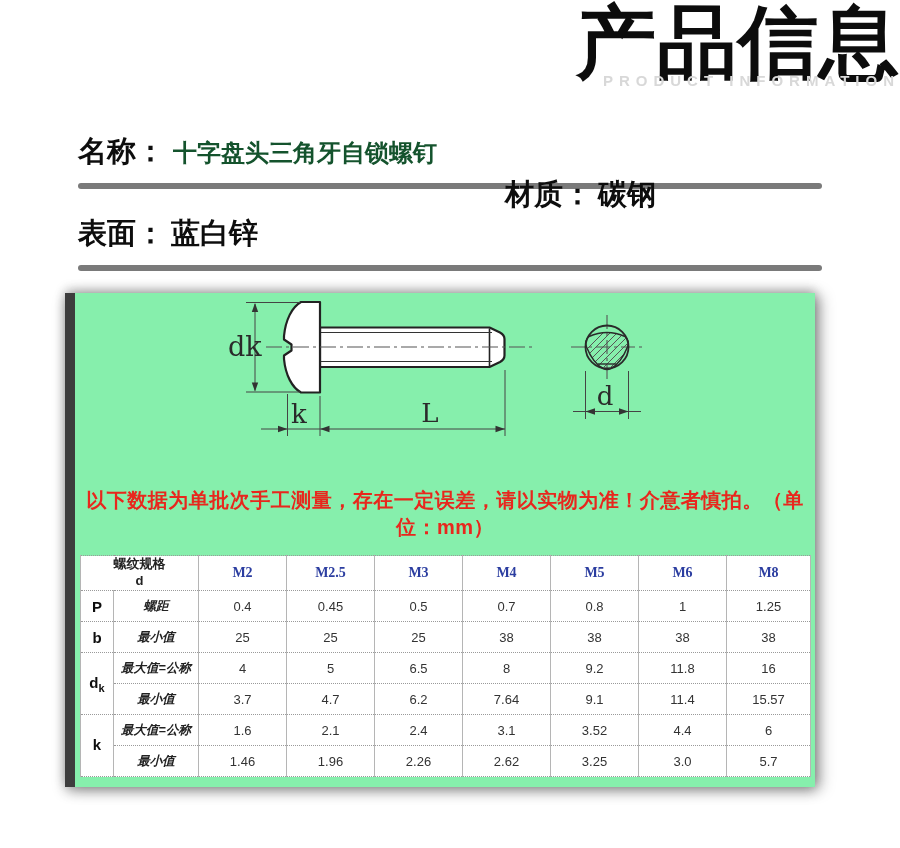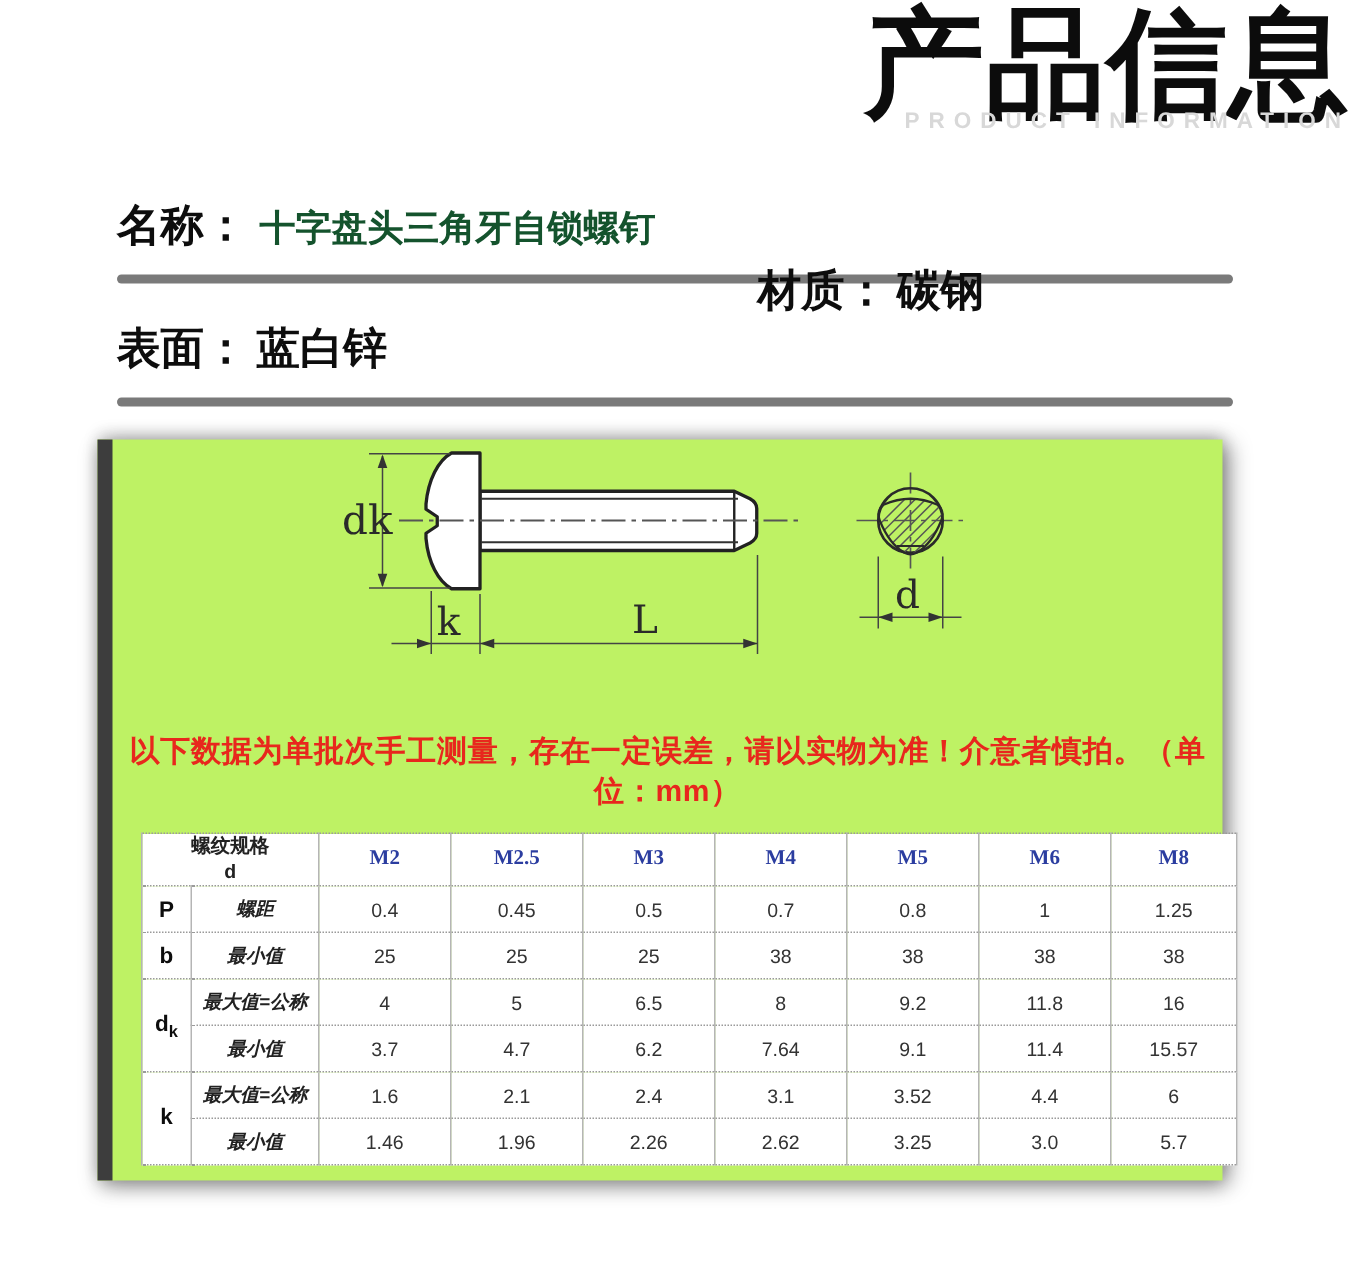--- a/index.html
+++ b/index.html
@@ -23,33 +23,33 @@
   .spec-row{position:relative;height:44px;line-height:44px;white-space:nowrap;}
   .lbl{font-size:29px;font-weight:600;color:#0d0d0d;}
   .val-big{font-size:29px;font-weight:600;color:#0d0d0d;margin-left:6px;}
   .val-name{font-size:24px;font-weight:600;color:#14532d;margin-left:8px;}
   .right-group{position:absolute;top:0;}
   .rg1{left:427px;margin-top:43px;}
   .rg2{left:435px;}
   .divider{height:6px;background:#7a7a7a;border-radius:3px;margin:10px 0 22px 0;}
   
   .card{
-    margin:22px 0 0 65px;width:740px;background:#bef264;
+    margin:22px 0 0 65px;width:740px;background:#86efac;
     border-left:10px solid #3d3d3d;
     box-shadow:0 -4px 10px rgba(0,0,0,.18),6px 2px 14px rgba(0,0,0,.28),0 4px 12px rgba(0,0,0,.28);
     padding-bottom:10px;
   }
   .diagram{display:block;width:740px;height:170px;}
   .notice{
     margin:24px 0 14px 0;text-align:center;
     font-size:20px;font-weight:bold;color:#e8271d;letter-spacing:0.5px;
   }
   
   table.spec-table{
-    border-collapse:collapse;table-layout:fixed;margin-left:19px;width:730px;
+    border-collapse:collapse;table-layout:fixed;margin-left:5px;width:730px;
   }
   table.spec-table td{
     border-left:1px solid #b5b5b5;border-right:1px solid #b5b5b5;
     border-top:1px dotted #9a9a9a;border-bottom:1px dotted #9a9a9a;
     text-align:center;vertical-align:middle;padding:0;height:30px;background:#fff;
   }
   td.spec-head{height:43px;background:#d9d9d9;font-weight:bold;font-size:13px;color:#222;line-height:1.3;}
   td.size-head{height:43px;background:#f1f1f0;color:#2b3da0;font-weight:bold;font-size:14px;font-family:Liberation Serif, serif;}
   td.sym{font-weight:bold;font-size:15px;color:#0d0d0d;}
   td.sym sub{font-size:11px;}

